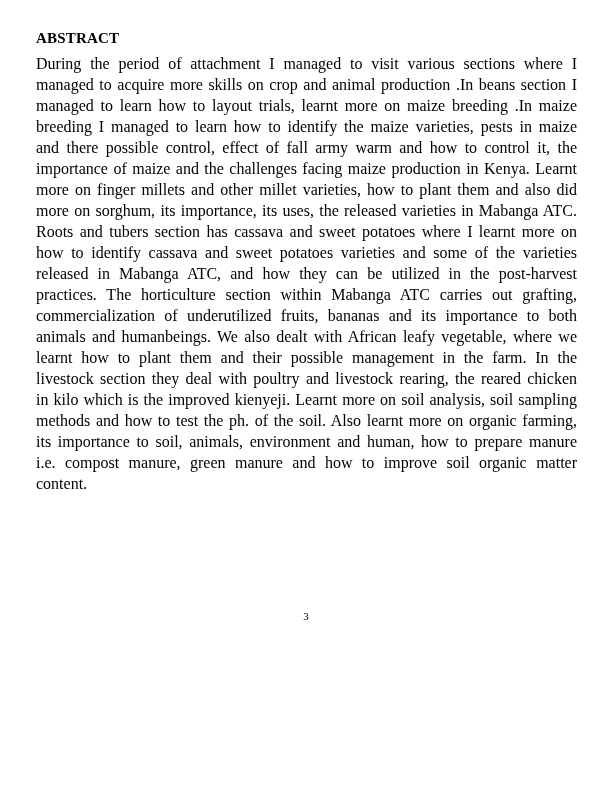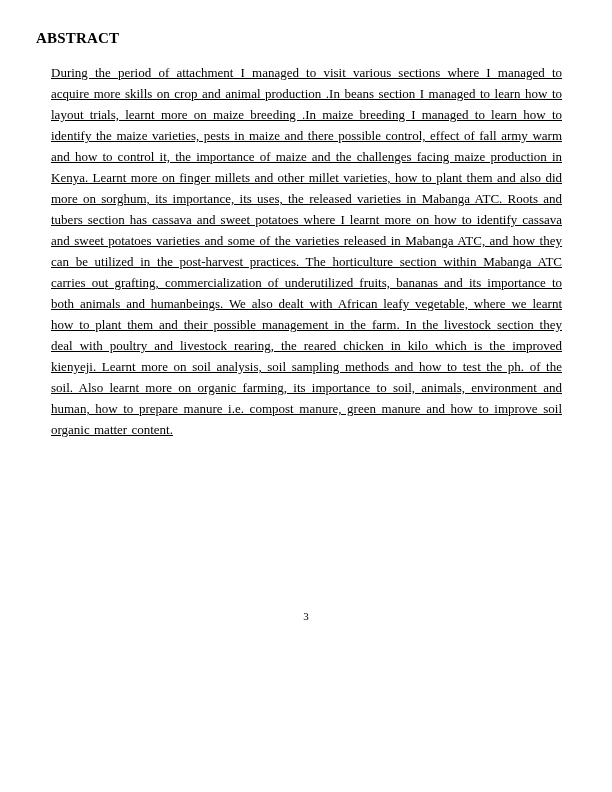--- a/index.html
+++ b/index.html
@@ -24,26 +24,25 @@
     width: 541px;
   }
   .abstract-heading {
     font-size: 15px;
     font-weight: bold;
     letter-spacing: 0.2px;
     margin: 0 0 6px 0;
     font-family: "Liberation Serif", "DejaVu Serif", serif;
   }
   .abstract-body {
-    margin: 15px;
-    font-size: 13px;
+    margin: 0;
+    font-size: 16px;
     line-height: 21px;
     text-align: justify;
     word-spacing: 1px;
-    text-decoration: underline;
   }
   .page-number {
     position: absolute;
     bottom: 22px;
     left: 0;
     width: 100%;
     text-align: center;
     font-size: 11px;
     color: #000000;
   }

